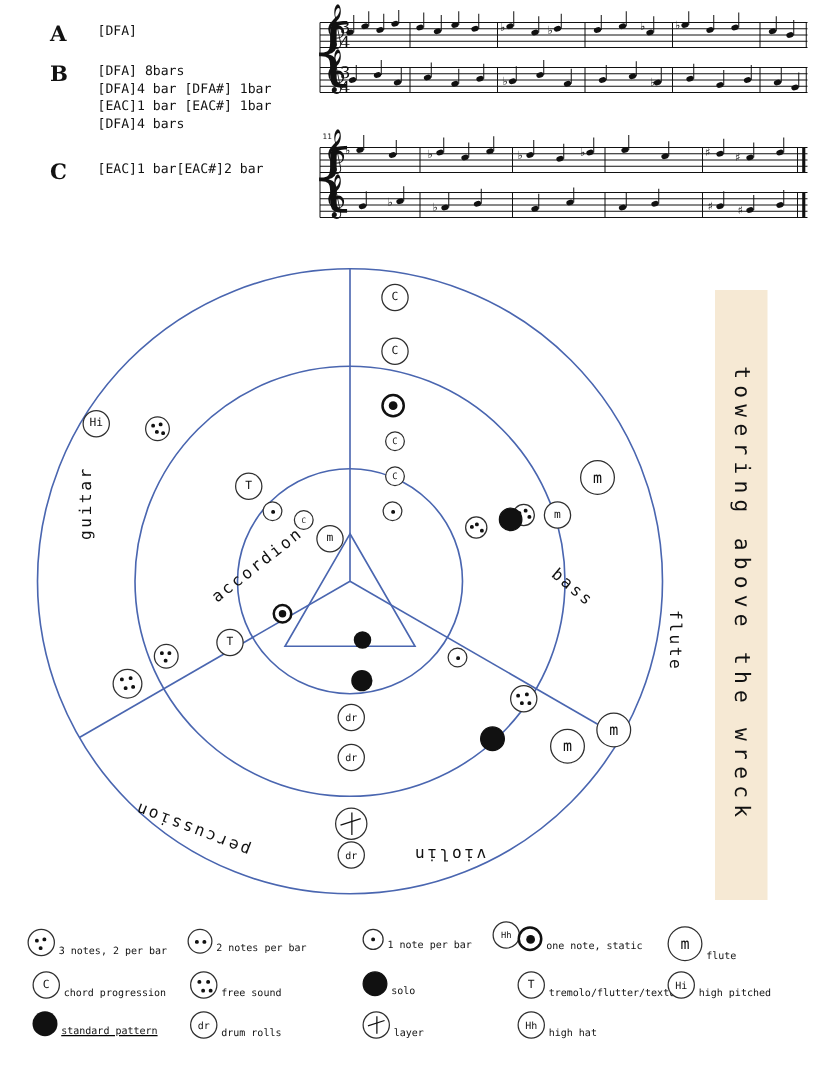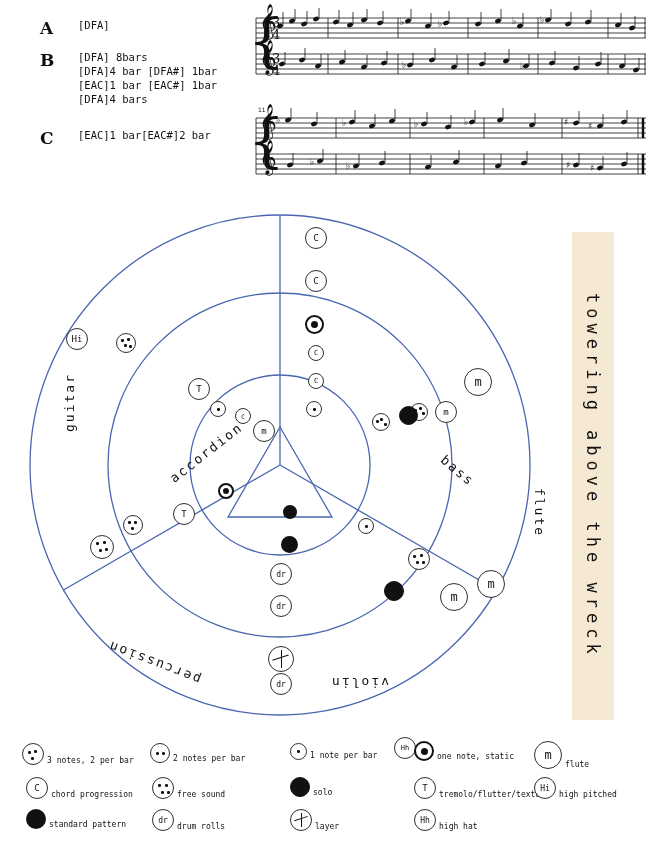--- a/index.html
+++ b/index.html
@@ -558,21 +558,21 @@
   <div class="leg" style="left:392px;top:42px;">
     <span class="ring med">T</span>
     <span class="lt">tremolo/flutter/texture</span>
   </div>
 
   <div class="leg" style="left:512px;top:42px;">
     <span class="ring med" style="font-size:8px;">Hi</span>
     <span class="lt">high pitched</span>
   </div>
 
-  <div class="leg" style="left:4px;top:74px;">
+  <div class="leg" style="left:4px;top:74px;text-decoration:underline;">
     <span class="solid" style="width:20px;height:20px;display:block;"></span>
     <span class="lt">standard pattern</span>
   </div>
 
   <div class="leg" style="left:130px;top:74px;">
     <span class="ring med" style="font-size:8px;">dr</span>
     <span class="lt">drum rolls</span>
   </div>
 
   <div class="leg" style="left:268px;top:74px;">

